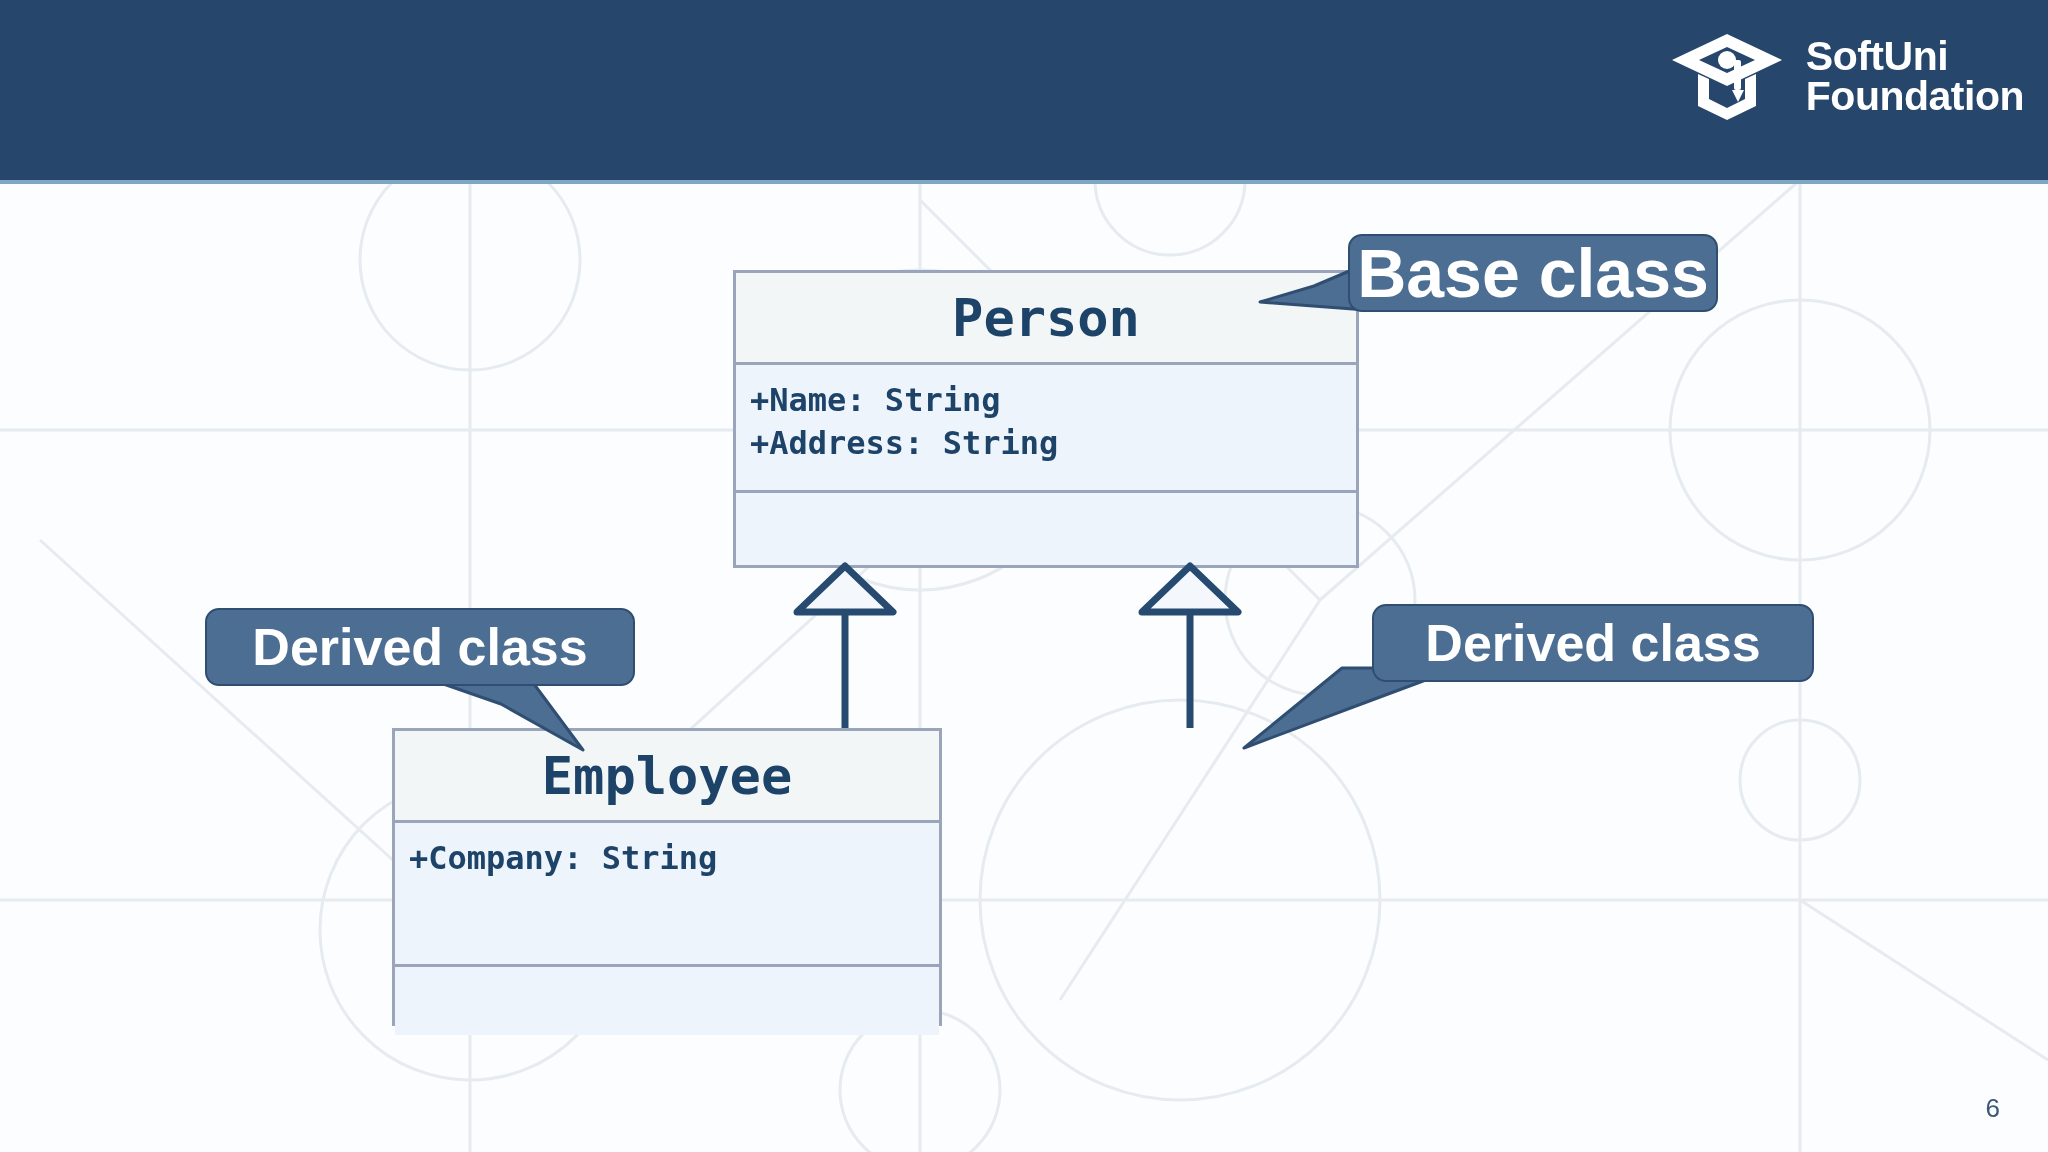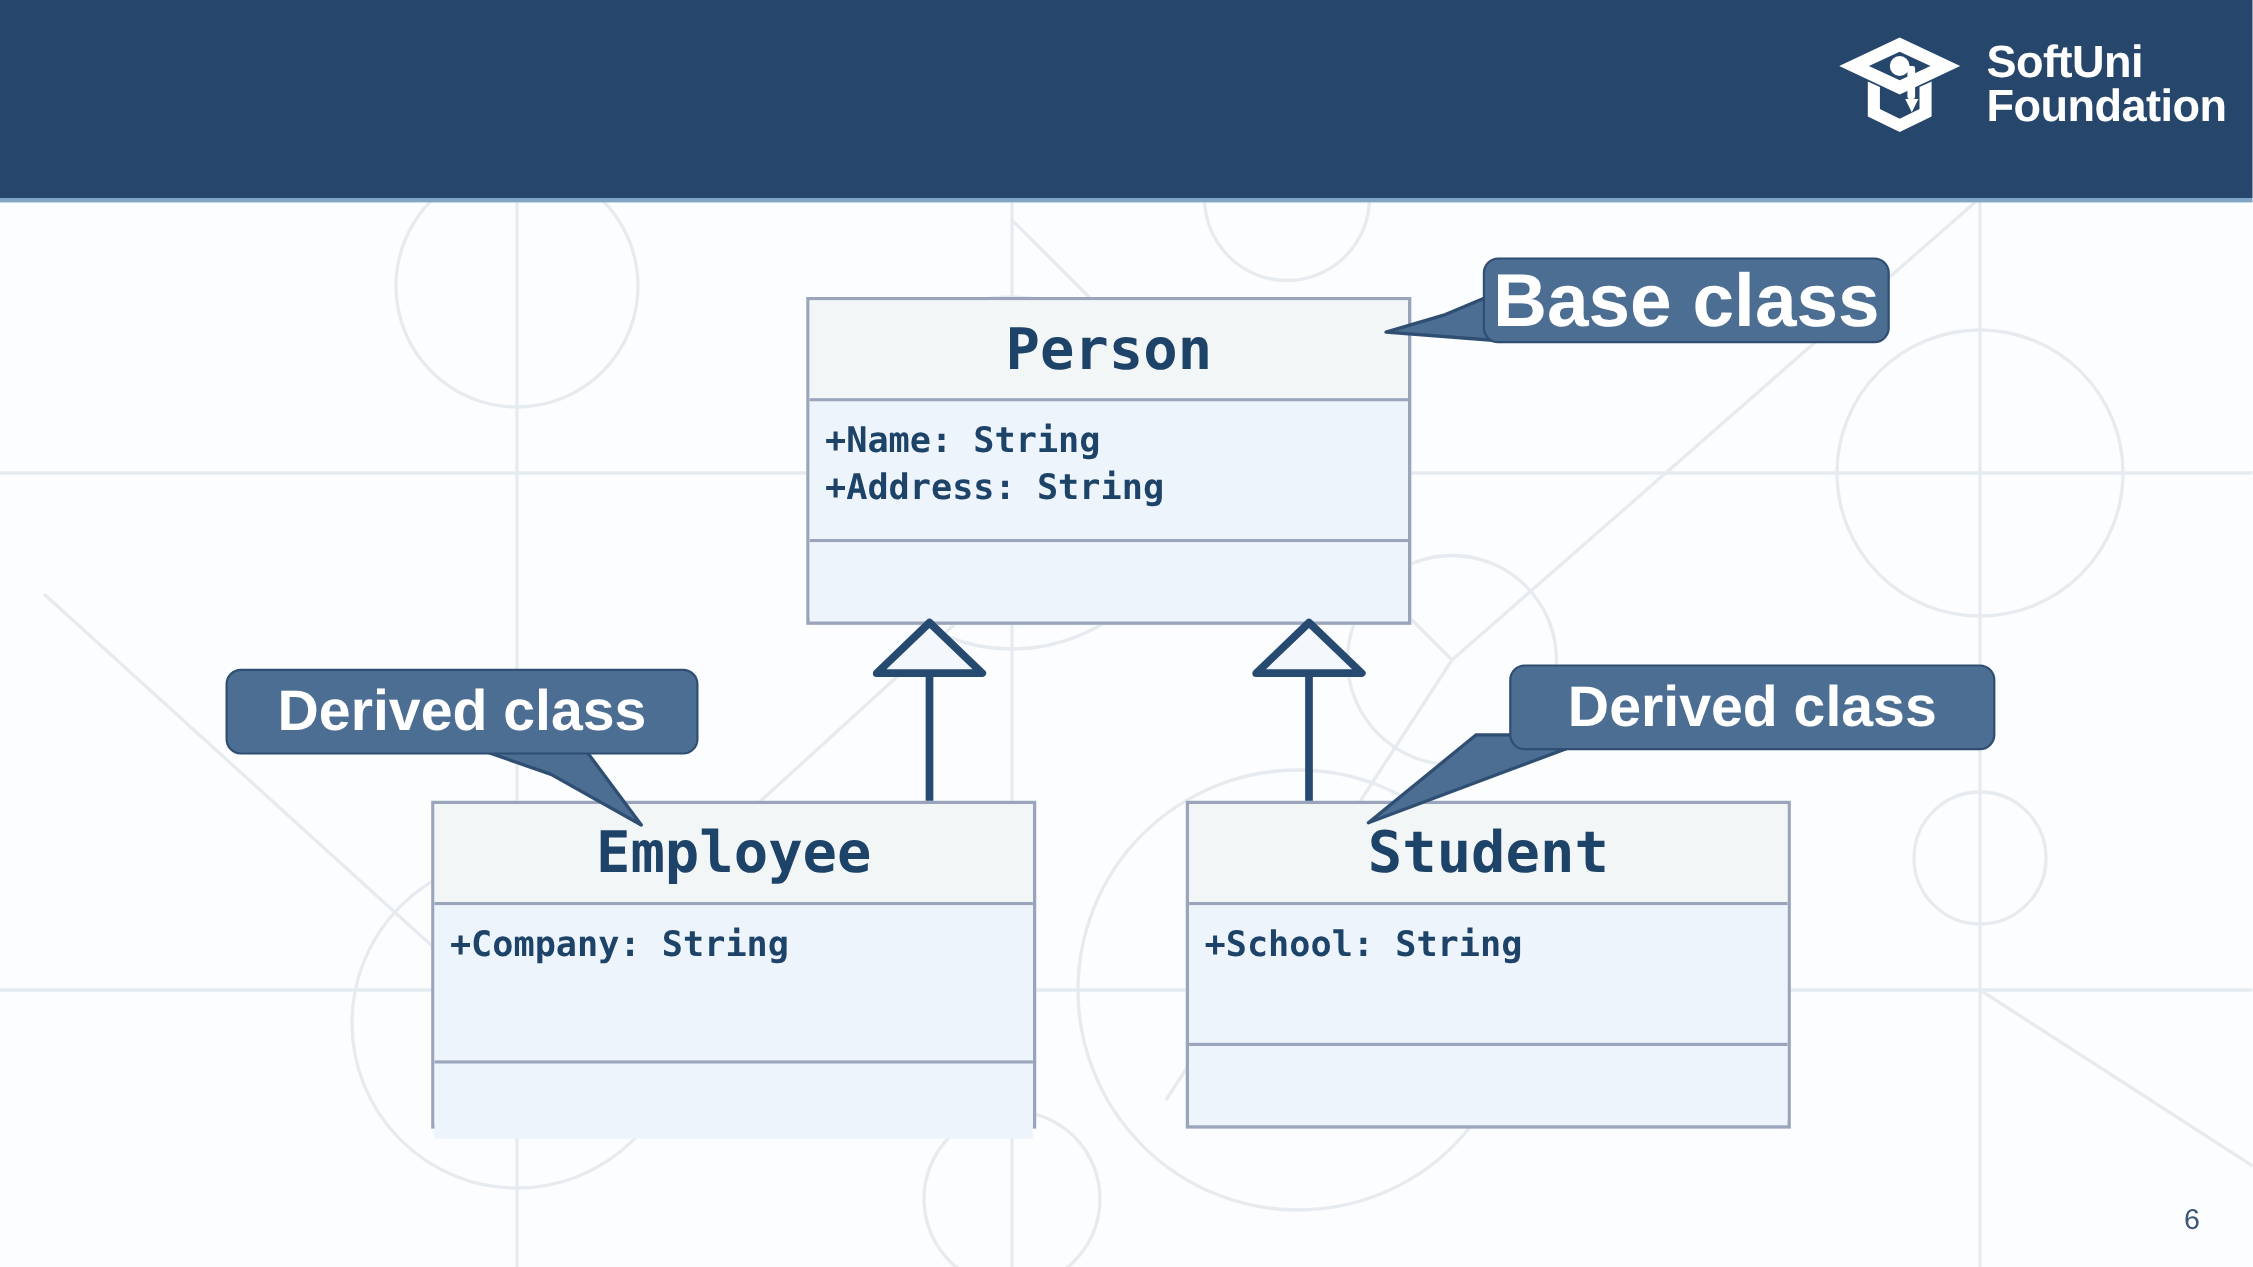--- a/index.html
+++ b/index.html
@@ -104,21 +104,21 @@
     padding: 14px 14px 0 14px;
     background: #eef4fb;
   }
   .uml-attrs div { white-space: pre; }
   .uml-ops {
     box-sizing: border-box;
     background: #eef4fb;
   }
 
   
-  #box-person { left: 733px; top: 270px; width: 550px; height: 298px; }
+  #box-person { left: 733px; top: 270px; width: 626px; height: 298px; }
   #box-person .uml-title { height: 92px; font-size: 52px; }
   #box-person .uml-attrs { height: 128px; font-size: 32px; line-height: 1.35; }
   #box-person .uml-ops { height: 68px; }
 
   
   #box-employee { left: 392px; top: 728px; width: 550px; height: 298px; }
   #box-employee .uml-title { height: 92px; font-size: 52px; }
   #box-employee .uml-attrs { height: 144px; font-size: 32px; line-height: 1.35; }
   #box-employee .uml-ops { height: 68px; }
 
@@ -250,27 +250,20 @@
   </div>
 
   <div class="uml-box" id="box-employee">
     <div class="uml-title">Employee</div>
     <div class="uml-attrs">
       <div>+Company: String</div>
     </div>
     <div class="uml-ops"></div>
   </div>
 
-  <div class="uml-box" id="box-student">
-    <div class="uml-title">Student</div>
-    <div class="uml-attrs">
-      <div>+School: String</div>
-    </div>
-    <div class="uml-ops"></div>
-  </div>
 
   <div class="callout" id="callout-base">
     <svg class="callout-tail" style="left:-90px; top:24px; width:110px; height:70px;" viewBox="0 0 110 70" aria-hidden="true">
       <polygon points="108,6 108,52 2,44 56,28" fill="#4c6e93" stroke="#2f4e72" stroke-width="3" stroke-linejoin="round"></polygon>
     </svg>
     <div class="callout-body">Base class</div>
   </div>
 
   <div class="callout" id="callout-left">
     <svg class="callout-tail" style="left:200px; top:60px; width:180px; height:90px;" viewBox="0 0 180 90" aria-hidden="true">

